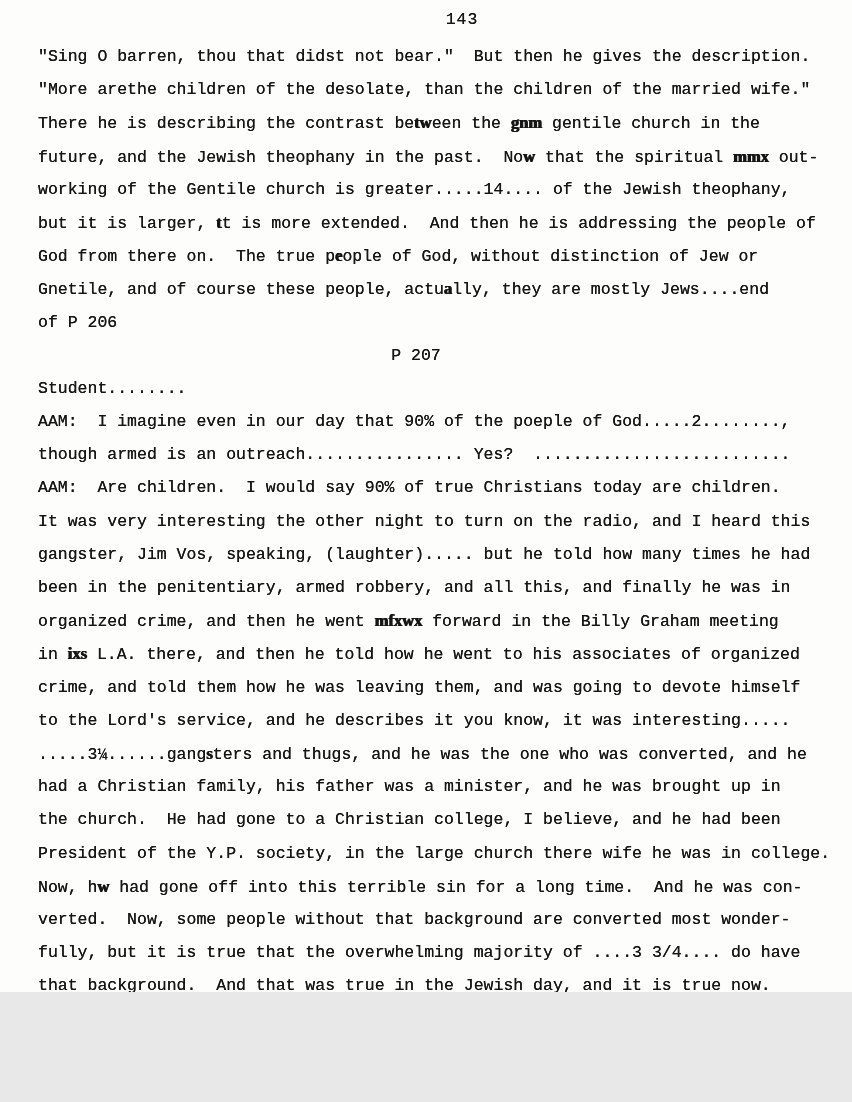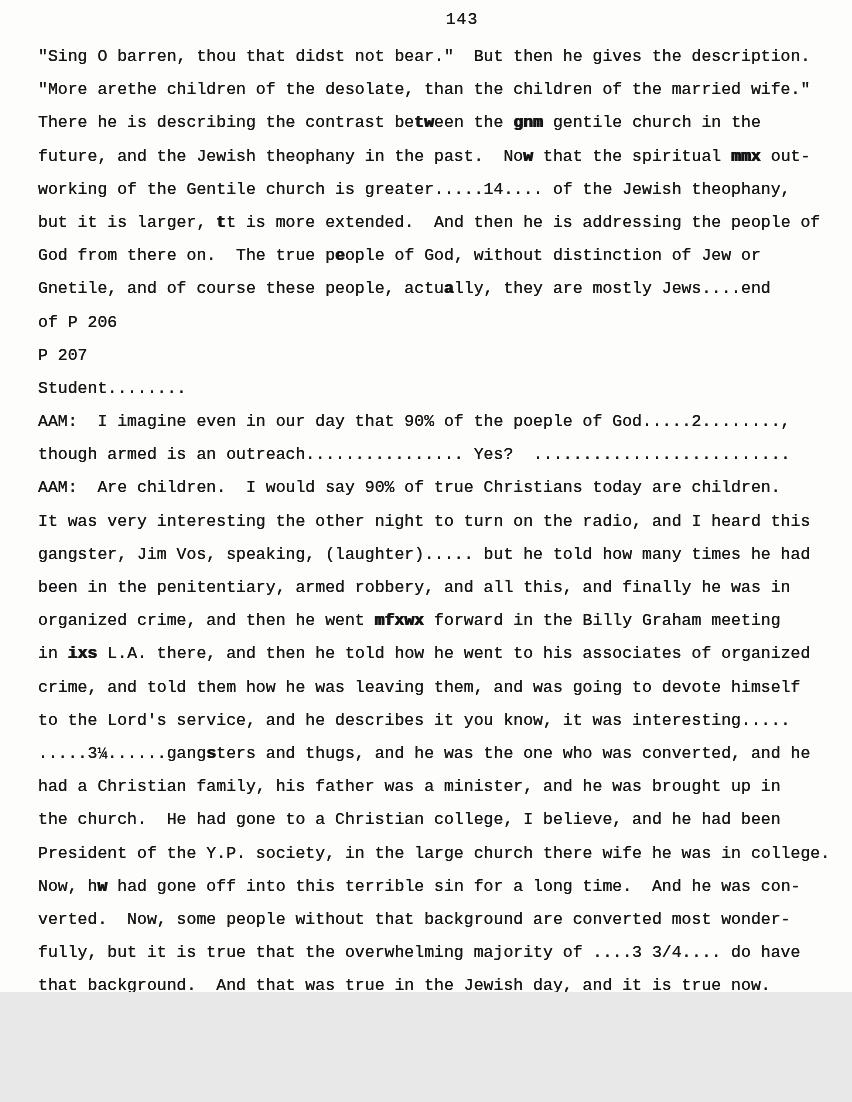--- a/index.html
+++ b/index.html
@@ -33,27 +33,28 @@
     top: 40px;
     left: 38px;
     right: 28px;
   }
   .line {
     white-space: pre;
     height: 33.2px;
     line-height: 33.2px;
   }
   .line.right {
-    text-align: left;
+    text-align: center;
     padding-right: 30px;
   }
   
   .ot {
     font-weight: bold;
     text-shadow: 0.6px 0 0 currentColor, -0.4px 0 0 currentColor;
+    font-family: Liberation Serif, serif;
   }
 </style>
 </head>
 <body>
 
 <div class="page">
   <div class="pagenum">143</div>
   <div class="lines">
       <div class="line">"Sing O barren, thou that didst not bear."  But then he gives the description.</div>
       <div class="line">"More arethe children of the desolate, than the children of the married wife."</div>

